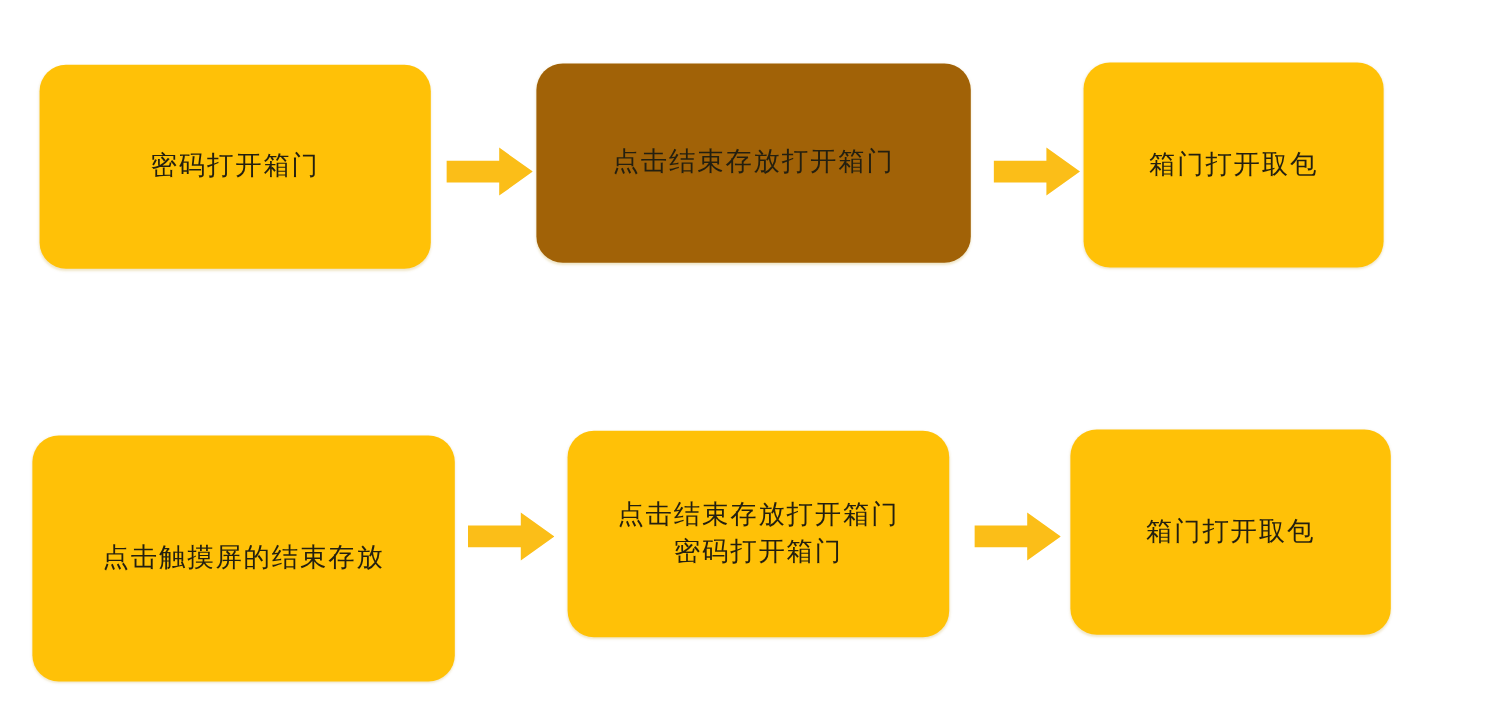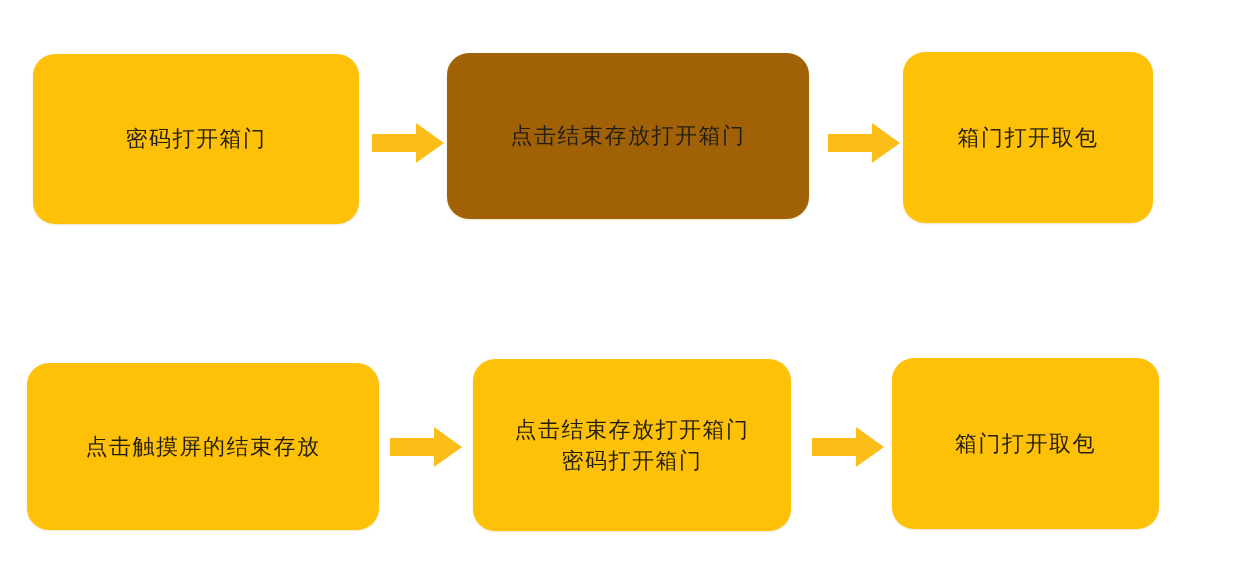--- a/index.html
+++ b/index.html
@@ -48,21 +48,21 @@
     padding: 0 10px;
     white-space: pre-line;
   }
 
   
   #node-r1-c1 { left: 33px;  top: 54px;  width: 326px; height: 170px; }
   #node-r1-c2 { left: 447px; top: 53px;  width: 362px; height: 166px; }
   #node-r1-c3 { left: 903px; top: 52px;  width: 250px; height: 171px; }
 
   
-  #node-r2-c1 { left: 27px;  top: 73px;  width: 352px; height: 167px; }
+  #node-r2-c1 { left: 27px;  top: 73px;  width: 352px; height: 205px; }
   #node-r2-c2 { left: 473px; top: 69px;  width: 318px; height: 172px; }
   #node-r2-c3 { left: 892px; top: 68px;  width: 267px; height: 171px; }
 
   
   .arrow {
     position: absolute;
     display: block;
   }
   #arrow-r1-1 { left: 372px; top: 121px; width: 72px; height: 44px; }
   #arrow-r1-2 { left: 828px; top: 121px; width: 72px; height: 44px; }

